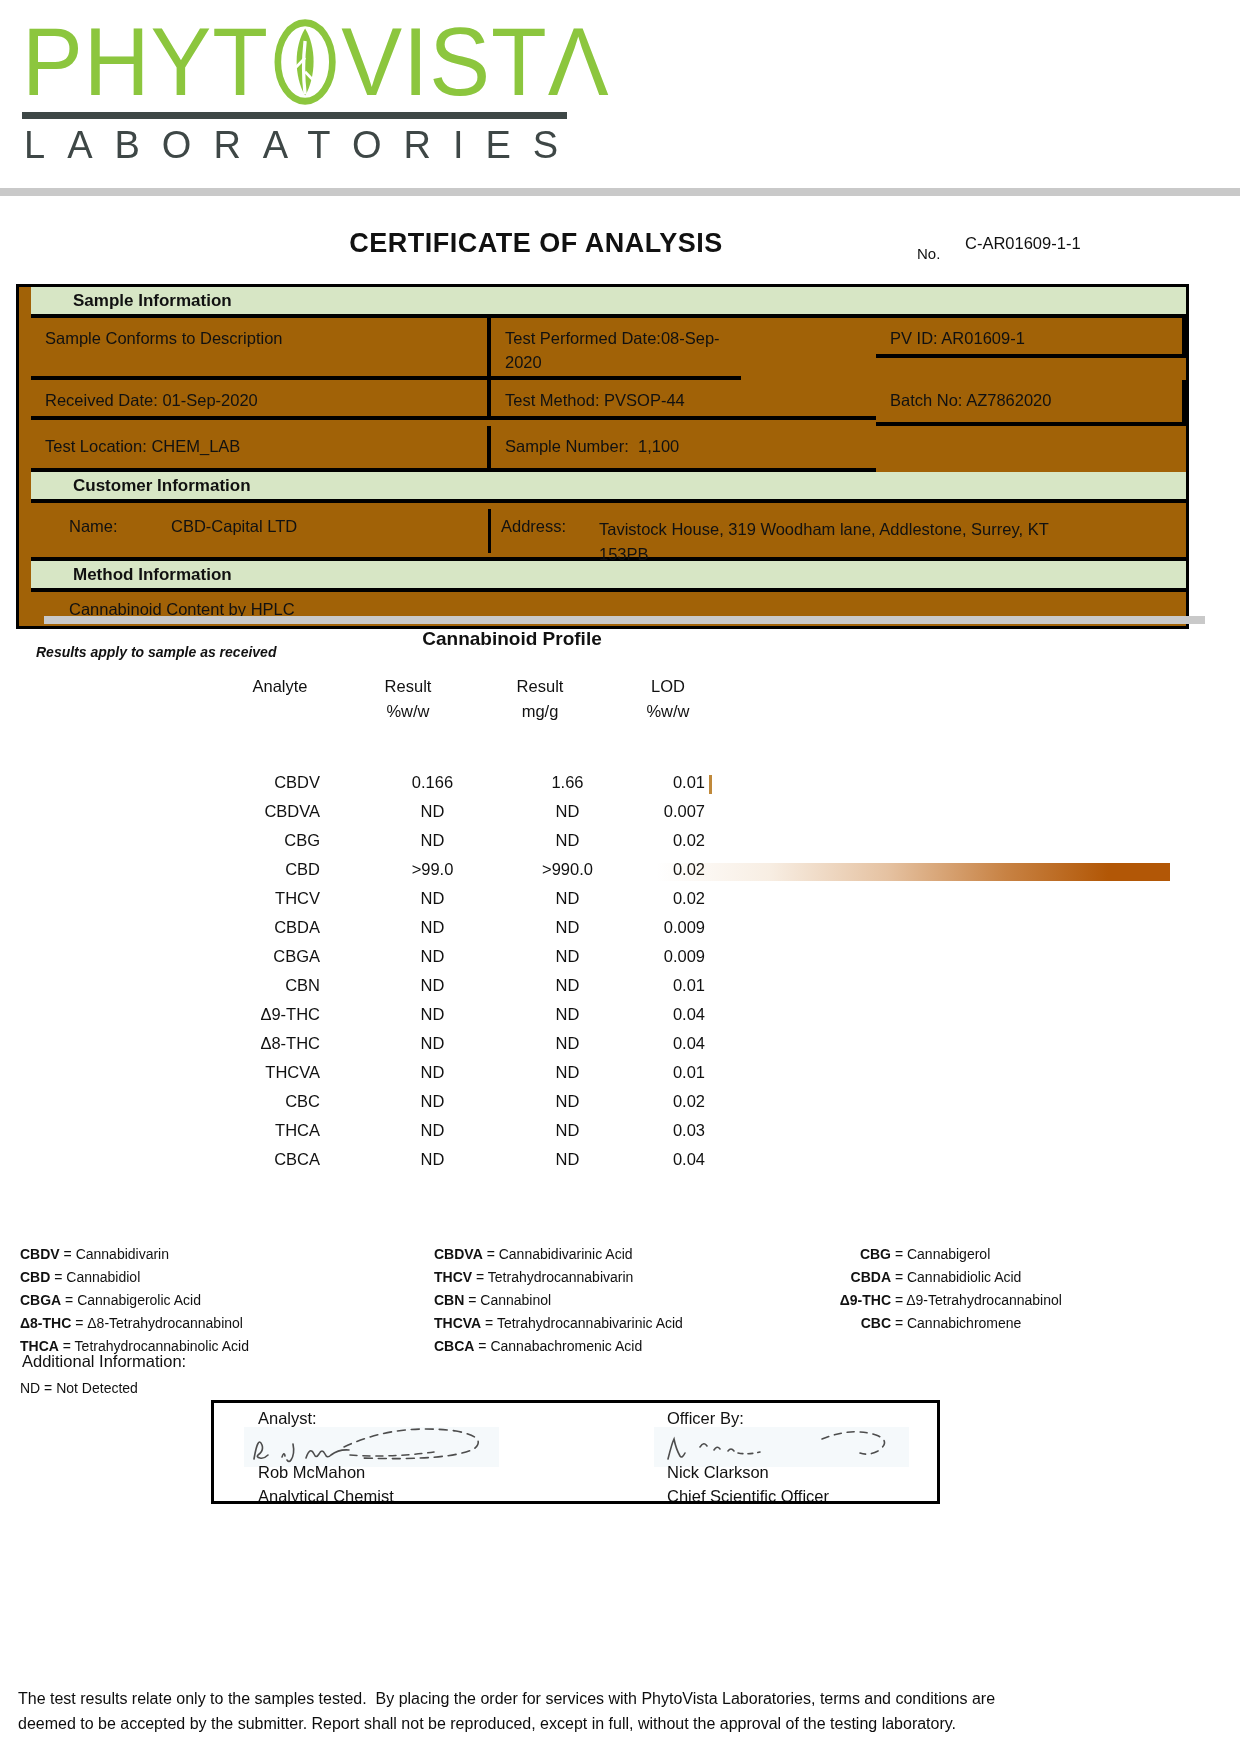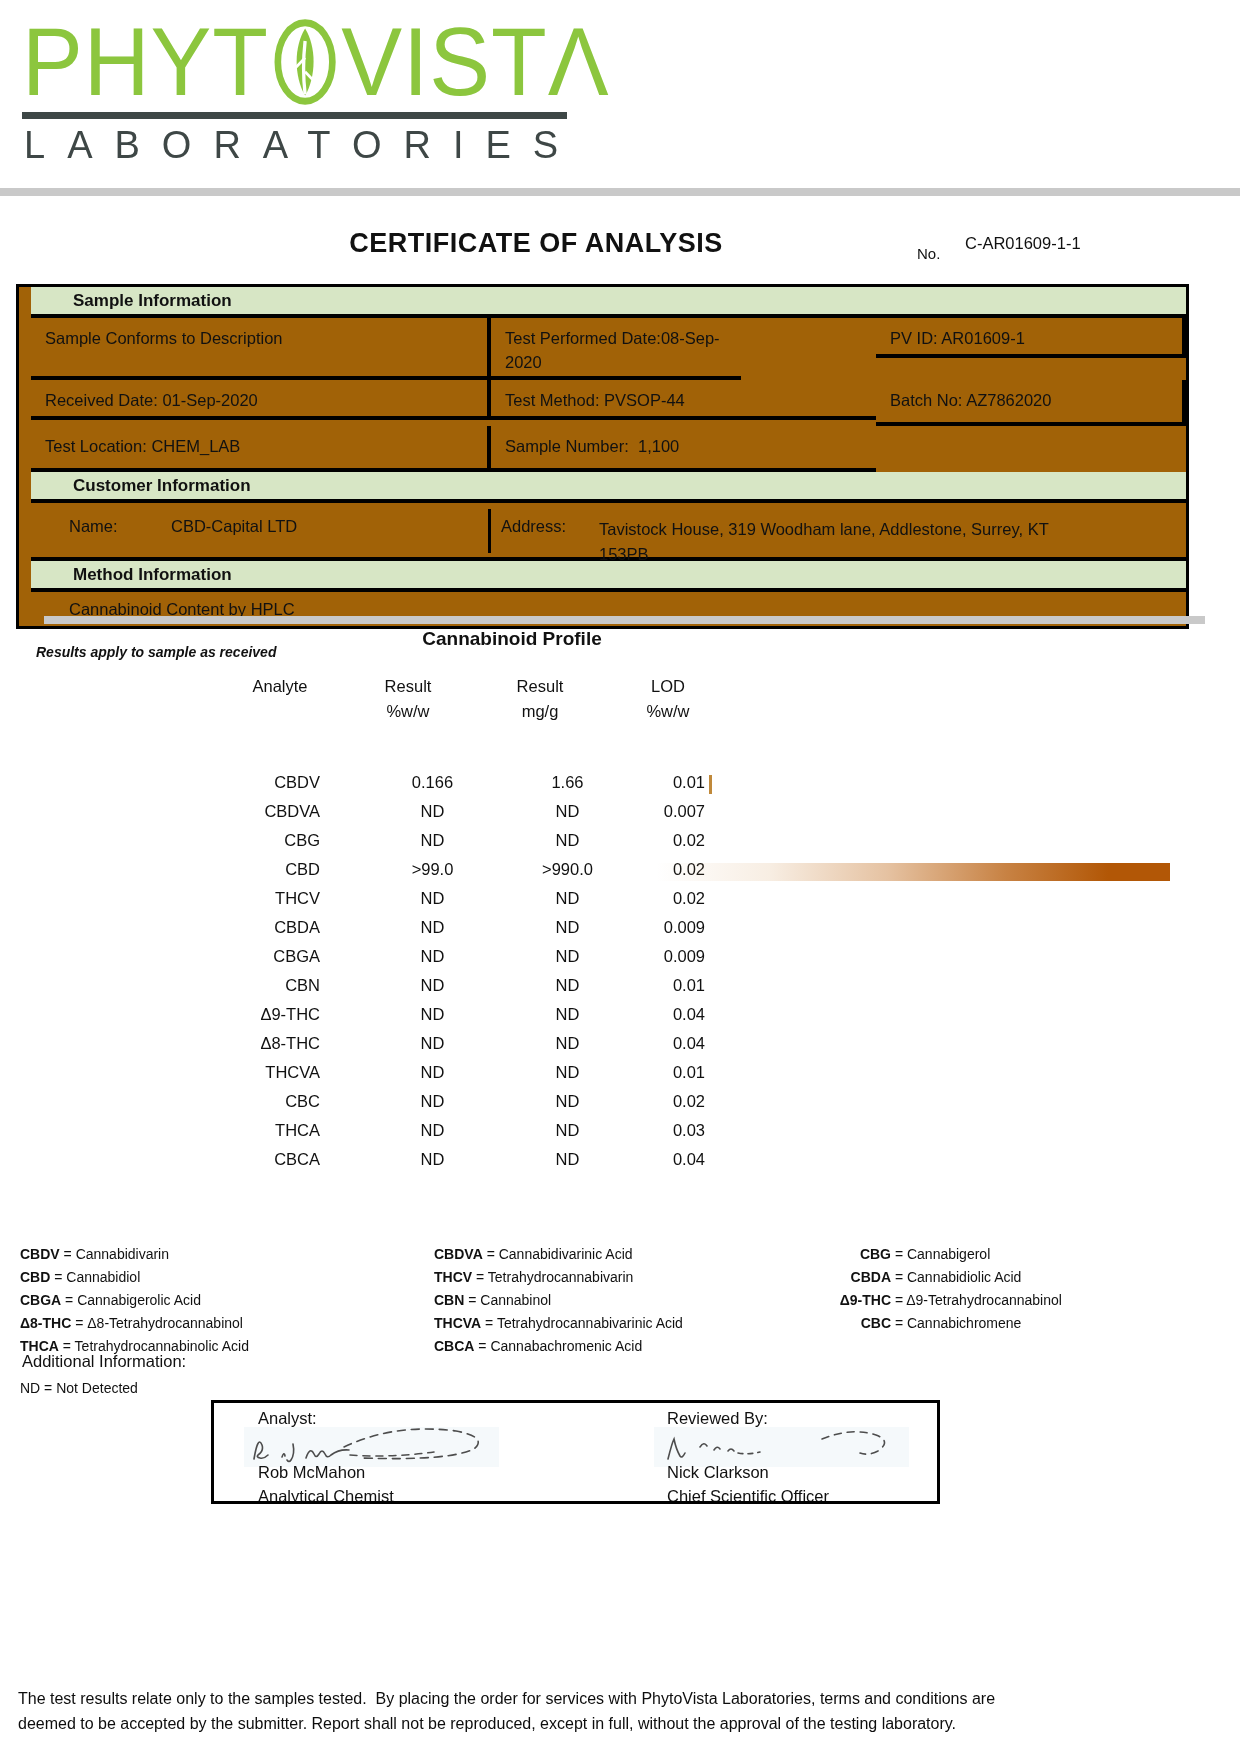--- a/index.html
+++ b/index.html
@@ -257,21 +257,21 @@
       <div><span class="abbr">CBDA</span> = Cannabidiolic Acid</div>
       <div><span class="abbr">Δ9-THC</span> = Δ9-Tetrahydrocannabinol</div>
       <div><span class="abbr">CBC</span> = Cannabichromene</div>
     </div>
 
   <div class="addl-title">Additional Information:</div>
   <div class="nd-note">ND = Not Detected</div>
 
   <div class="signbox">
     <span class="slabel la">Analyst:</span>
-    <span class="slabel lr">Reviewed By:</span>
+    <span class="slabel lr">Officer By:</span>
     <span class="sig sa">
       <svg width="255" height="40" viewBox="0 0 255 40">
         <g fill="none" stroke="#4d4d4d" stroke-width="1.6" stroke-linecap="round">
           <path d="M10 32 Q14 8 18 18 Q20 24 14 28 Q12 30 16 31 Q20 32 24 28"></path>
           <path d="M38 30 q2 -6 3 -1 m8 -12 q2 10 -2 16 q-2 3 -4 0"></path>
           <path d="M62 31 q4 -12 8 -4 q2 5 5 0 q3 -6 6 0 q2 5 6 1 q8 -6 18 -5"></path>
           <path d="M106 28 q40 3 84 -3" stroke-dasharray="7 6"></path>
           <path d="M100 20 Q150 -4 212 4 Q244 10 230 22 Q205 34 118 31" stroke-dasharray="8 6"></path>
         </g>
       </svg>

